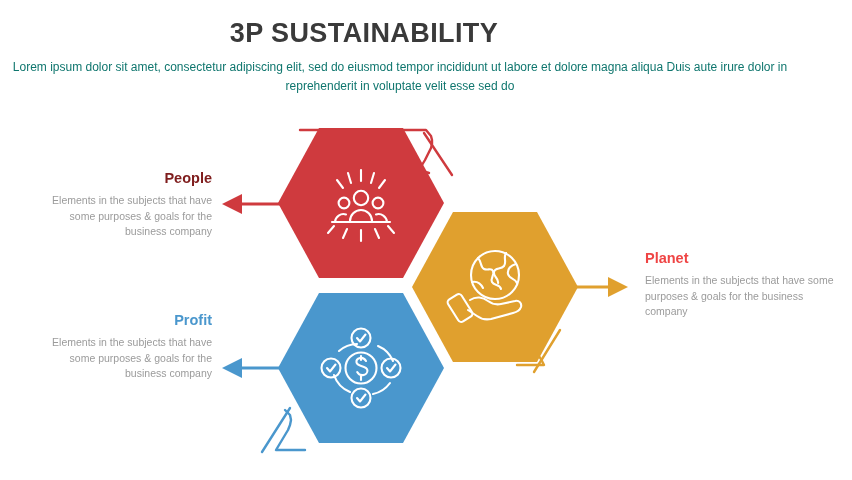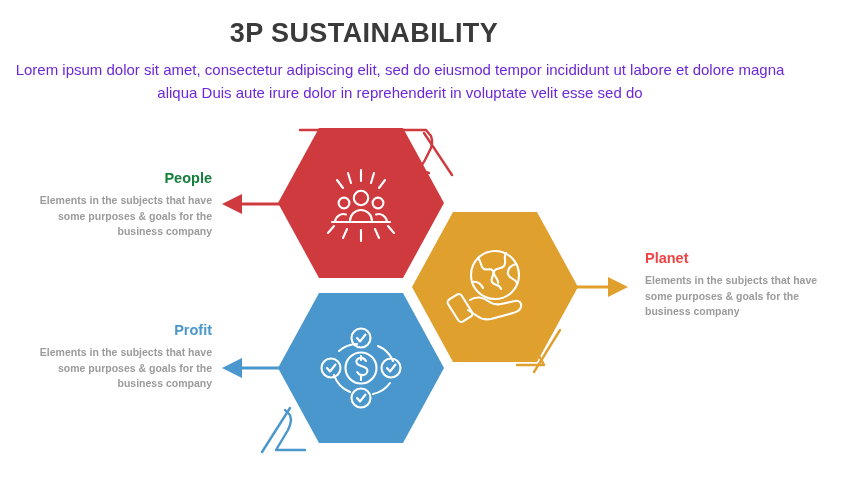--- a/index.html
+++ b/index.html
@@ -32,22 +32,22 @@
   }
   .title {
     font-size: 27px;
     font-weight: bold;
     color: #3a3a3a;
     letter-spacing: 0.4px;
     margin: 0;
     line-height: 1.15;
   }
   .subtitle {
-    font-size: 15px;
-    color: #6d28d9;
+    font-size: 12px;
+    color: #0f766e;
     line-height: 1.55;
     margin: 9px auto 0 auto;
     width: 800px;
     font-weight: normal;
   }
 
   
   .stage {
     position: absolute;
     left: 0;
@@ -67,34 +67,33 @@
     font-size: 14.5px;
     font-weight: bold;
     margin: 0 0 6px 0;
     line-height: 1.2;
   }
   .block .desc {
     font-size: 10.5px;
     color: #9b9b9b;
     line-height: 1.45;
     margin: 0;
-    font-weight: bold;
   }
 
   .block-people {
     left: 28px;
     top: 170px;
     width: 184px;
     text-align: right;
   }
-  .block-people .label { color: #15803d; }
+  .block-people .label { color: #7f1d1d; }
 
   .block-profit {
     left: 28px;
-    top: 322px;
+    top: 312px;
     width: 184px;
     text-align: right;
   }
   .block-profit .label { color: #4a97cd; }
 
   .block-planet {
     left: 645px;
     top: 250px;
     width: 190px;
     text-align: left;

